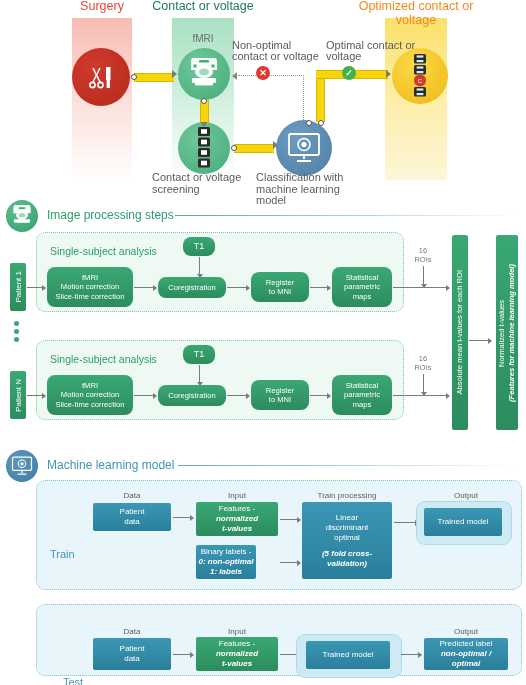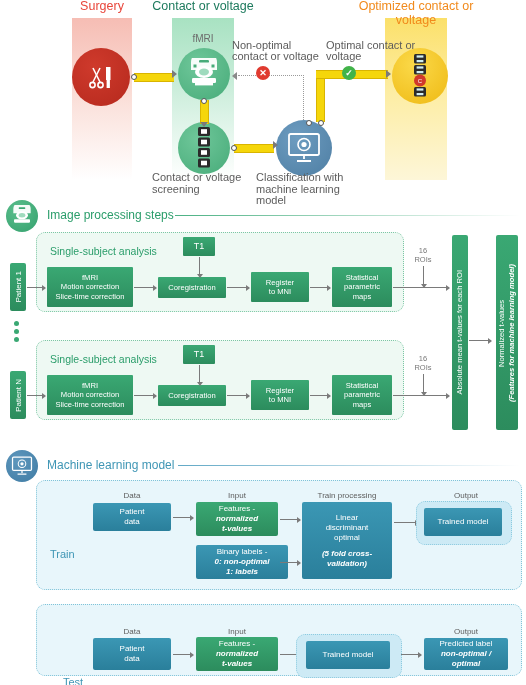--- a/index.html
+++ b/index.html
@@ -71,21 +71,21 @@
   .ss-panel{border:1px dotted #7cc6a4;border-radius:9px;background:#eef9f3;}
   #ss1{left:36px;top:232px;width:366px;height:78px;}
   #ss2{left:36px;top:340px;width:366px;height:78px;}
   .ss-lbl{font-size:10.5px;color:#2a9d6a;}
   #ss-lbl1{left:50px;top:245px;}
   #ss-lbl2{left:50px;top:353px;}
 
   
   .gbox{background:linear-gradient(180deg,#3aa873,#2c8c5d);color:#ffffff;
     display:flex;align-items:center;justify-content:center;text-align:center;
-    font-size:7.6px;line-height:9.5px;border-radius:1px;padding:2px;box-sizing:border-box;}
+    font-size:7.6px;line-height:9.5px;border-radius:8px;padding:2px;box-sizing:border-box;}
   .pbar{background:linear-gradient(180deg,#3aa873,#2c8c5d);color:#fff;border-radius:2px;
     display:flex;align-items:center;justify-content:center;}
   .pbar span{writing-mode:vertical-rl;transform:rotate(180deg);font-size:8px;}
 
   .vbar{background:linear-gradient(180deg,#3aa873,#2c8c5d);color:#fff;border-radius:2px;
     display:flex;align-items:center;justify-content:center;text-align:center;}
   .vbar span{writing-mode:vertical-rl;transform:rotate(180deg);font-size:7.6px;line-height:10px;}
 
   .roi{font-size:7.5px;color:#777;text-align:center;line-height:9px;}
 
@@ -358,21 +358,21 @@
   </div>
 </div>
 <div class="abs arrow" style="left:173px;top:517px;width:20px;"></div>
 <div class="abs tbox green" style="left:196px;top:502px;width:82px;height:34px;">
   <div>
     <div>Features -</div>
     <div><em>normalized</em></div>
     <div><em>t-values</em></div>
   </div>
 </div>
-<div class="abs tbox" style="left:196px;top:545px;width:92px;height:34px;">
+<div class="abs tbox" style="left:196px;top:545px;width:60px;height:34px;">
   <div>
     <div>Binary labels -</div>
     <div><em>0: non-optimal</em></div>
     <div><em>1: labels</em></div>
   </div>
 </div>
 <div class="abs arrow" style="left:280px;top:519px;width:20px;"></div>
 <div class="abs arrow" style="left:280px;top:562px;width:20px;"></div>
 
 <div class="abs tbox" style="left:302px;top:502px;width:90px;height:77px;">

